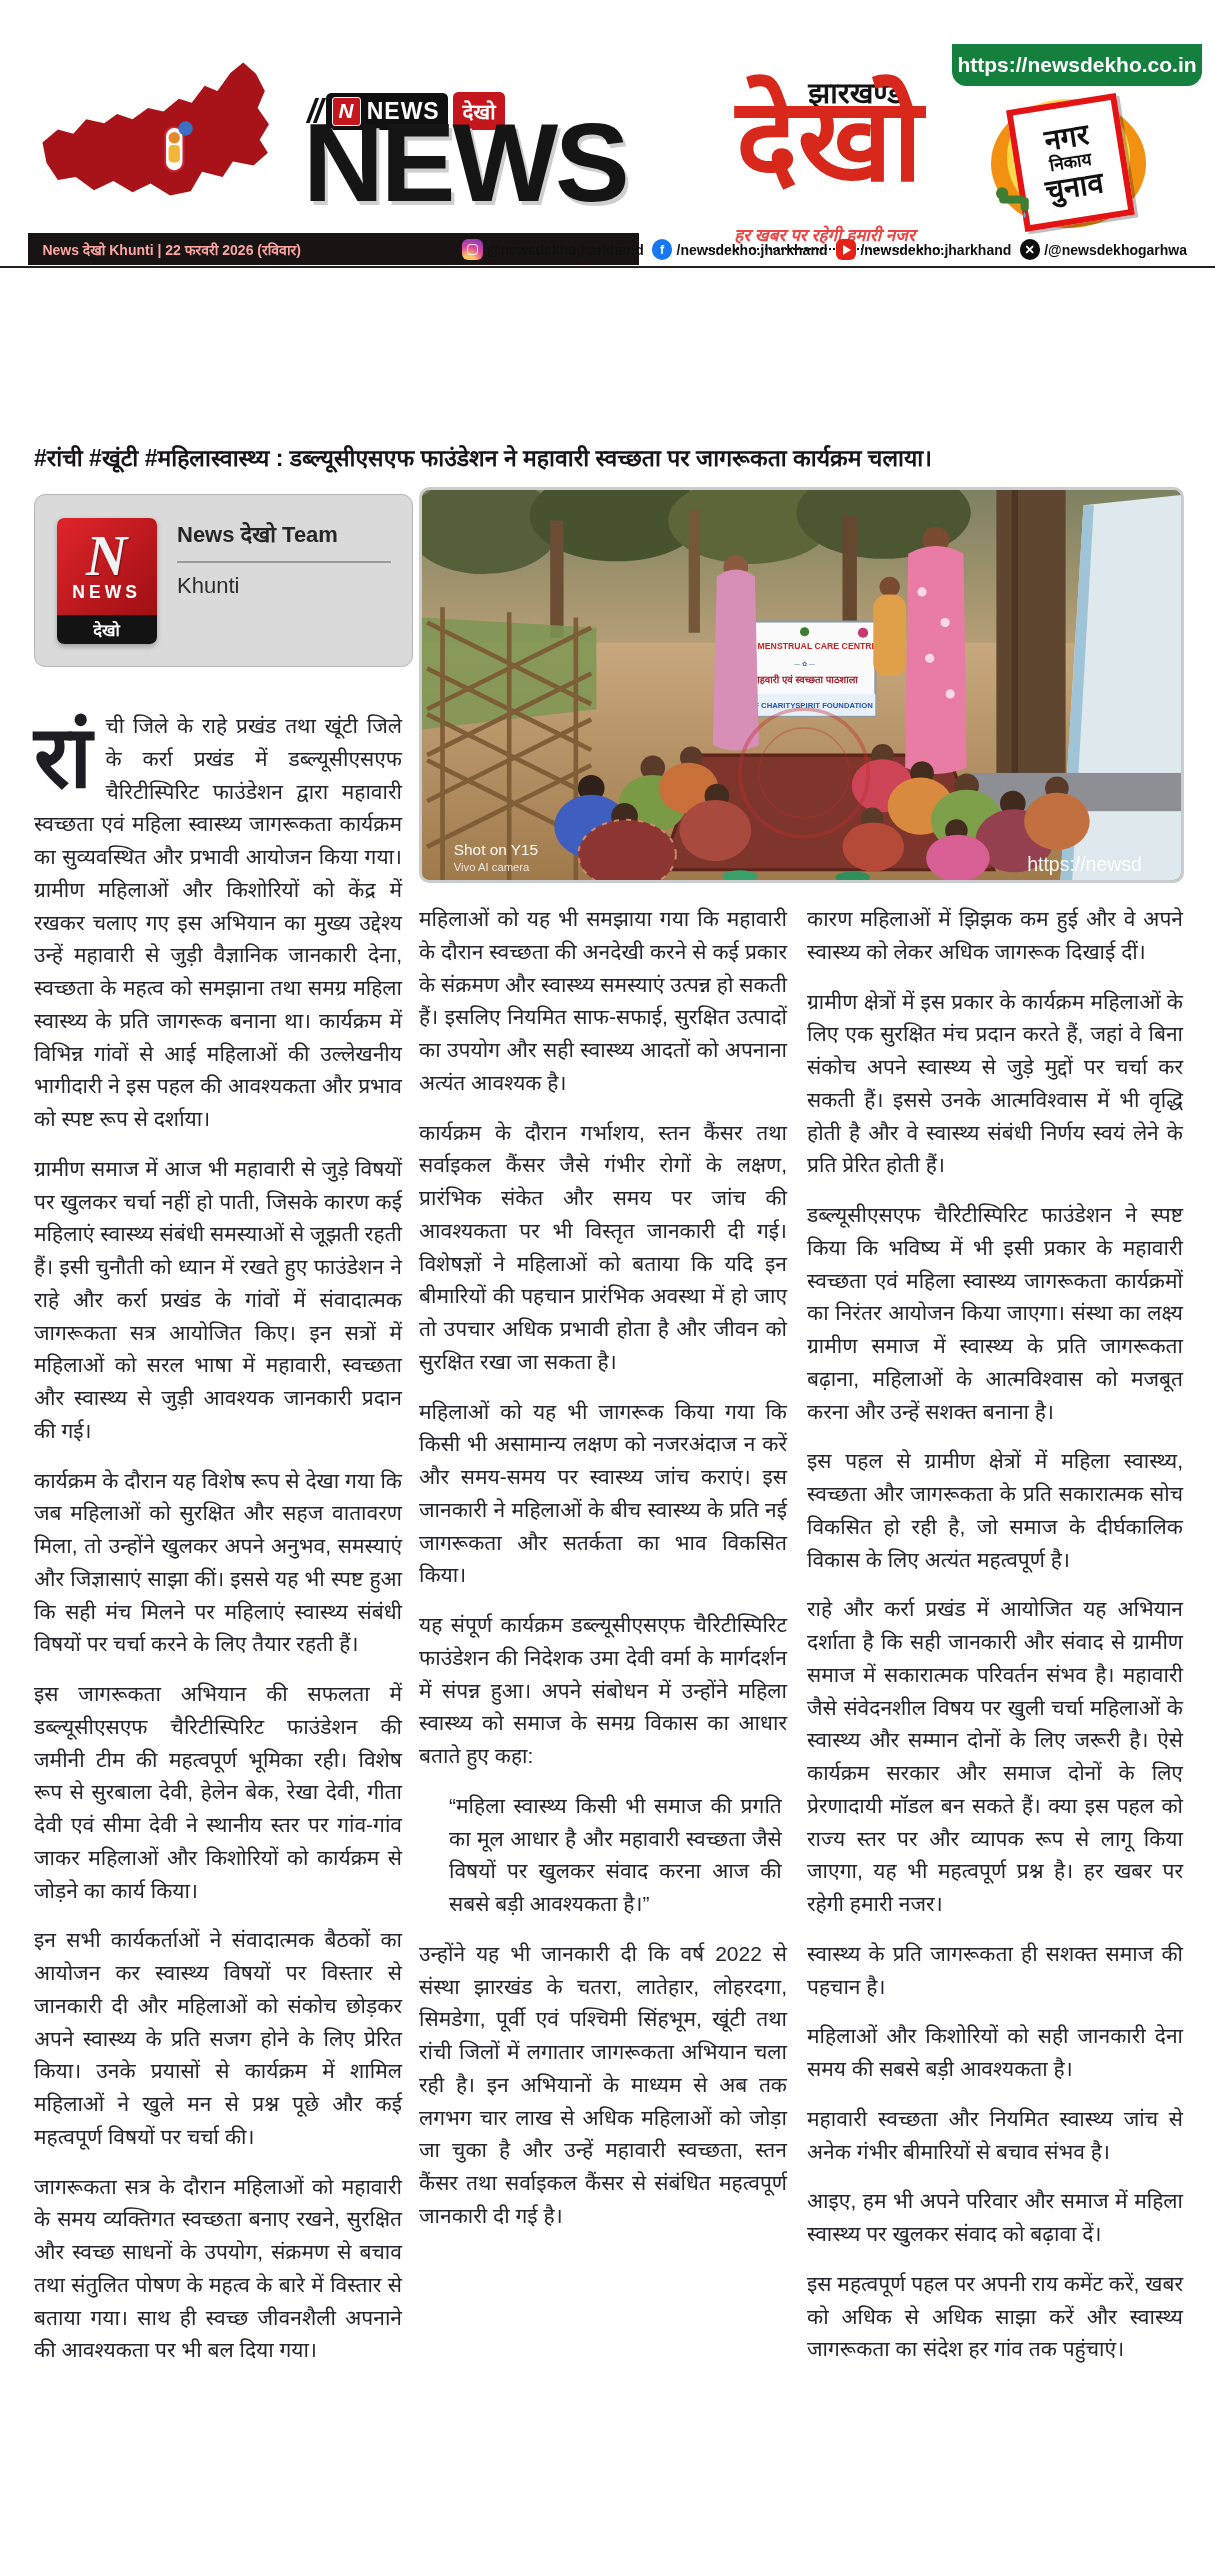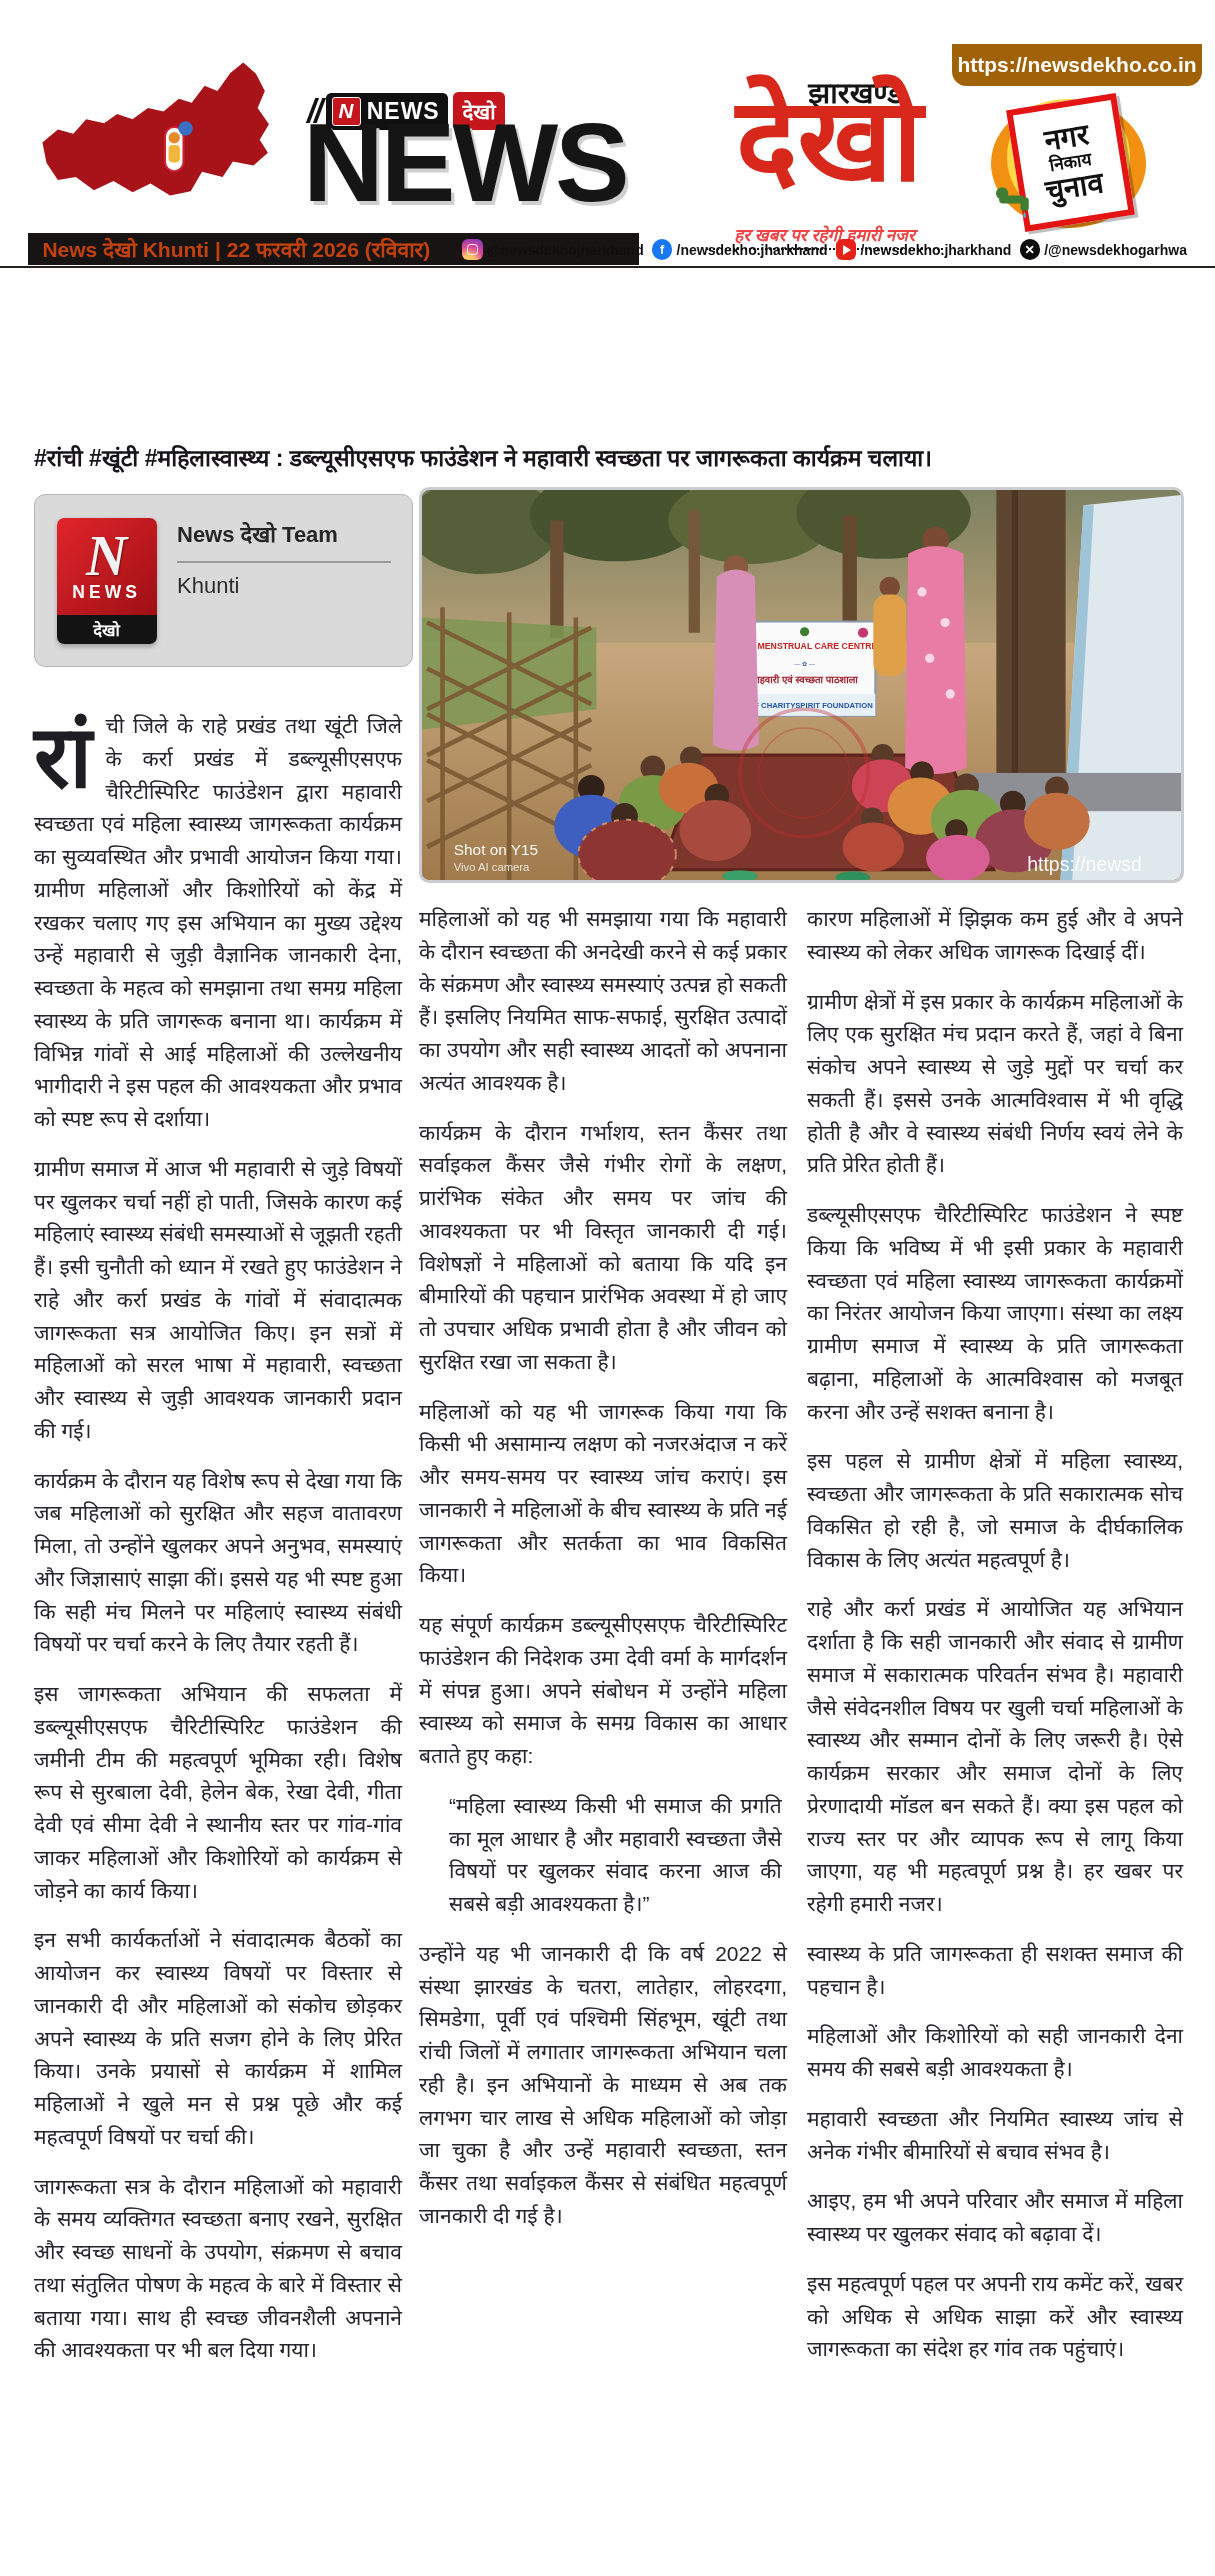--- a/index.html
+++ b/index.html
@@ -15,30 +15,30 @@
   #mini-badge { left:307px; top:92px; display:flex; align-items:center; gap:5.2px; }
   #mini-badge .slashes { font-size:33px; font-weight:900; font-style:italic; color:#111; letter-spacing:-2.1px; }
   #mini-badge .blackbox { background:#101010; border-radius:5.2px; display:flex; align-items:center; padding:4.1px 8.2px 4.1px 5.2px; gap:6.2px; }
   #mini-badge .nbox { background:#c4161c; border:1.5px solid #fff; border-radius:3.1px; color:#fff; font-weight:900; font-size:20.6px; width:29px; height:29px; display:flex; align-items:center; justify-content:center; font-style:italic; }
   #mini-badge .newstxt { color:#fff; font-weight:900; font-size:23px; letter-spacing:1px; }
   #mini-badge .dekhobox { background:#c4161c; border-radius:5.2px; color:#fff; font-weight:800; font-size:20.6px; padding:5.2px 9.3px; }
   #logo-news { left:303px; top:107px; font-size:112px; line-height:1; font-weight:900; color:#151515; letter-spacing:-3.1px; text-shadow:3.1px 4.1px 0 #cfcfcf; }
   #logo-state { left:778px; top:72px; width:155px; text-align:center; font-size:29px; font-weight:800; color:#141414; }
   #logo-dekho { left:736px; top:77px; font-size:116px; line-height:1.1; font-weight:900; color:#d8281c; }
   #logo-tagline { left:706px; top:223px; width:237px; font-size:17px; font-weight:800; font-style:italic; color:#ef4444; border-bottom:2.1px dotted #141414; padding-bottom:2.1px; text-align:center; }
-  #url-pill { left:952px; top:44px; width:250px; height:42px; background:#a16207; border-radius:0 0 14.4px 14.4px; display:flex; align-items:center; justify-content:center; color:#fff; font-weight:800; font-size:21px; }
+  #url-pill { left:952px; top:44px; width:250px; height:42px; background:#15803d; border-radius:0 0 14.4px 14.4px; display:flex; align-items:center; justify-content:center; color:#fff; font-weight:800; font-size:21px; }
   #election-badge { left:970px; top:95px; width:216px; height:137px; }
   #election-badge .ring { position:absolute; left:20.6px; top:4.1px; width:155px; height:129px; border-radius:50%; background:radial-gradient(circle at 50% 45%, #ffd94a 0 58%, #f29111 59%); }
   #election-badge .card { position:absolute; left:45px; top:6.2px; width:111px; height:123px; background:#ffffff; border:6.2px solid #e41414; box-shadow:3.1px 3.1px 0 rgba(0,0,0,.25); transform:rotate(-9deg); display:flex; flex-direction:column; align-items:center; justify-content:center; gap:1px; }
   #election-badge .l1,#election-badge .l3 { font-size:29px; font-weight:900; color:#111; line-height:1.05; }
   #election-badge .l2 { font-size:17.5px; font-weight:800; color:#111; line-height:1; }
   #election-badge .tap { position:absolute; left:25px; top:87px; width:44px; height:36px; }
 
   
-  #edition-bar { left:28px; top:233px; width:611px; height:32px; background:#191414; display:flex; align-items:center; padding-left:14.4px; color:#c2410c; font-size:21px; font-weight:700; }
+  #edition-bar { left:28px; top:233px; width:611px; height:32px; background:#191414; display:flex; align-items:center; padding-left:14.4px; color:#fca5a5; font-size:14px; font-weight:700; }
   #socials { left:650px; top:236px; width:537px; height:27px; display:flex; align-items:center; justify-content:flex-end; gap:8.2px; }
   .social { display:flex; align-items:center; gap:4.1px; }
   .social .handle { font-size:14px; font-weight:800; color:#101010; }
   .sicon { width:20.6px; height:20.6px; border-radius:50%; display:flex; align-items:center; justify-content:center; color:#fff; font-weight:900; font-size:12.4px; flex:none; }
   .sicon.ig { border-radius:6.2px; background:radial-gradient(circle at 30% 110%, #fdc468 0 25%, #df4996 55%, #8a3ab9 90%); }
   .sicon.ig span { width:10.3px; height:10.3px; border:1.5px solid #fff; border-radius:3.6px; display:block; }
   .sicon.fb { background:#1877f2; }
   .sicon.yt { border-radius:6.2px; background:#e62117; }
   .sicon.yt span { width:0; height:0; border-left:8.2px solid #fff; border-top:5.2px solid transparent; border-bottom:5.2px solid transparent; display:block; margin-left:2.1px; }
   .sicon.x  { background:#0c0c0c; }

